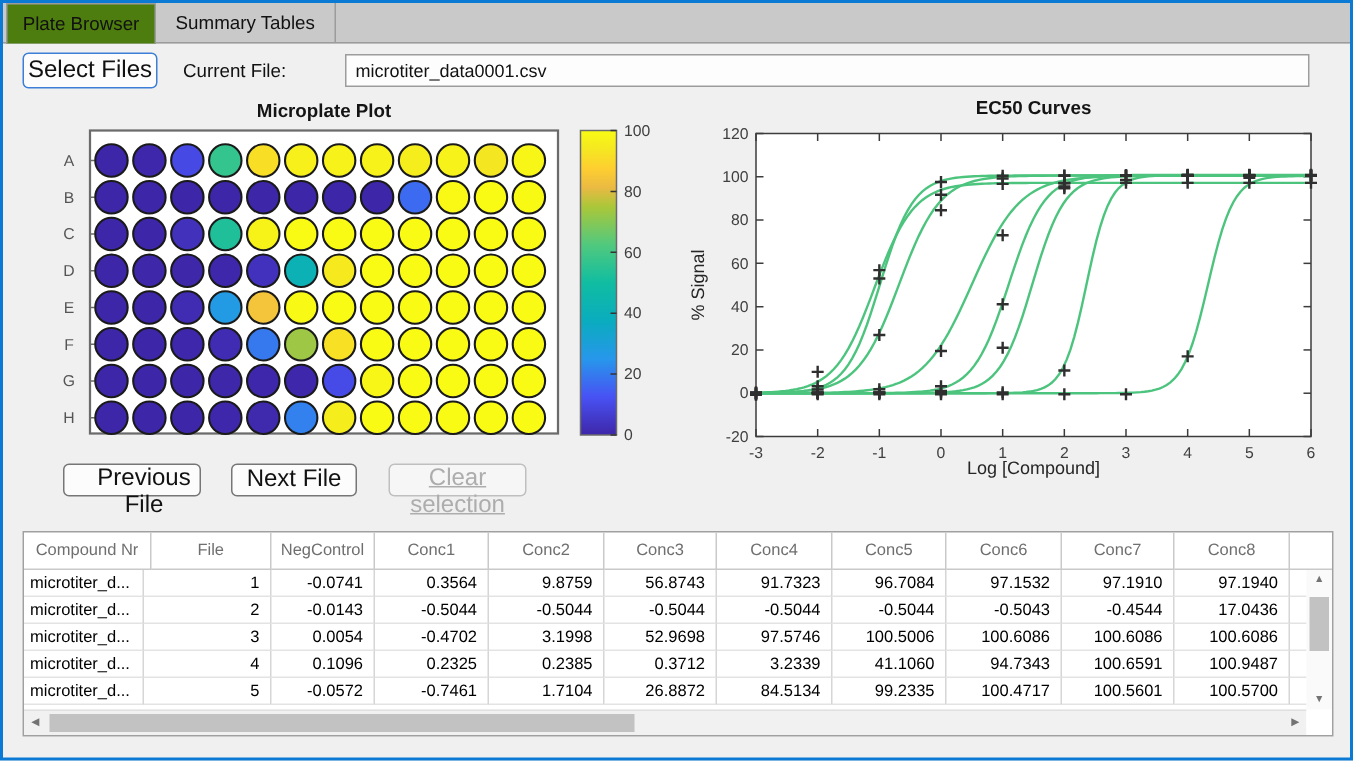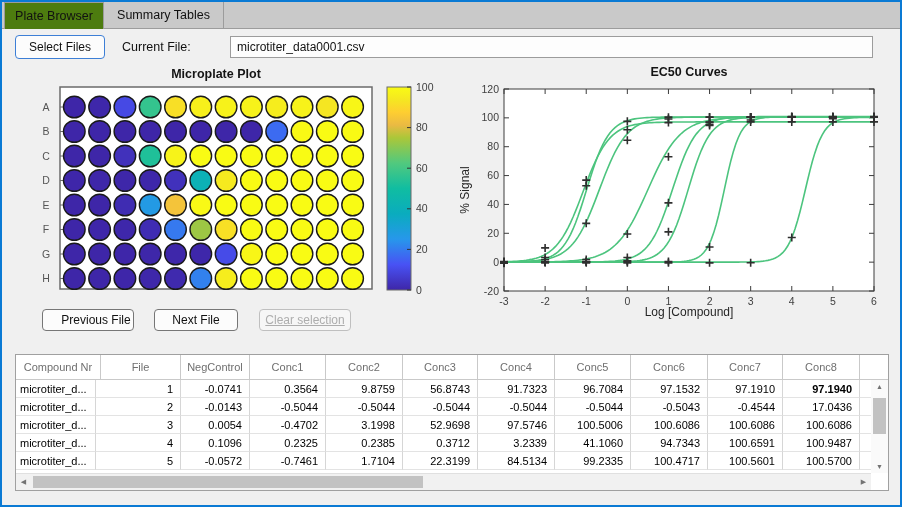--- a/index.html
+++ b/index.html
@@ -7,21 +7,21 @@
     width:902px;height:507px;position:relative;overflow:hidden;
     background:#f0f0f0;font-family:"Liberation Sans",sans-serif;
     border:2px solid #0a7ad4;box-sizing:border-box;
   }
   .tabstrip{position:absolute;left:0;top:0;right:0;height:26px;background:#c9c9c9;border-bottom:1px solid #9c9c9c;}
   .tab{position:absolute;top:0;height:26px;line-height:26px;text-align:center;font-size:12.5px;color:#111;cursor:default;}
   .tab.active{left:2px;width:100px;height:27px;background:#4d7c0f;border:1px solid #9c9c9c;border-bottom:none;box-sizing:border-box;}
   .tab.inactive{left:102px;width:120px;border-right:1px solid #9c9c9c;box-sizing:border-box;}
   .btn{
     position:absolute;background:#fcfcfc;border:1px solid #767676;border-radius:4px;
-    font-family:"Liberation Sans",sans-serif;font-size:12px;color:#111;text-align:center;padding:0;
+    font-family:"Liberation Sans",sans-serif;font-size:16px;color:#111;text-align:center;padding:0;
   }
   .btn.blue{border:1px solid #3d7fd6;}
   .btn.disabled{border-color:#bfbfbf;color:#adadad;background:#f6f6f6;text-decoration:underline;}
   #select-files{left:13px;top:33px;width:90px;height:24px;}
   #current-file-label{position:absolute;left:120px;top:38px;font-size:12.5px;color:#111;}
   #current-file-input{
     position:absolute;left:228px;top:34px;width:643px;height:22px;box-sizing:border-box;
     border:1px solid #9c9c9c;background:#fdfdfd;font-family:"Liberation Sans",sans-serif;
     font-size:12px;color:#111;padding:0 0 0 6px;
   }
@@ -381,21 +381,21 @@
         <div class="tcell file" style="width: 80px;">microtiter_d...</div>
         <div class="tcell num" style="width: 85px;">1</div>
         <div class="tcell num" style="width: 69px;">-0.0741</div>
         <div class="tcell num" style="width: 76px;">0.3564</div>
         <div class="tcell num" style="width: 77px;">9.8759</div>
         <div class="tcell num" style="width: 75px;">56.8743</div>
         <div class="tcell num" style="width: 77px;">91.7323</div>
         <div class="tcell num" style="width: 76px;">96.7084</div>
         <div class="tcell num" style="width: 77px;">97.1532</div>
         <div class="tcell num" style="width: 75px;">97.1910</div>
-        <div class="tcell num" style="width: 77px; font-weight: bold;">97.1940</div>
+        <div class="tcell num" style="width: 77px;">97.1940</div>
         <div class="tcell" style="width: 11px; border-right: none;"></div>
       </div>
       <div class="trow">
         <div class="tcell file" style="width: 80px;">microtiter_d...</div>
         <div class="tcell num" style="width: 85px;">2</div>
         <div class="tcell num" style="width: 69px;">-0.0143</div>
         <div class="tcell num" style="width: 76px;">-0.5044</div>
         <div class="tcell num" style="width: 77px;">-0.5044</div>
         <div class="tcell num" style="width: 75px;">-0.5044</div>
         <div class="tcell num" style="width: 77px;">-0.5044</div>
@@ -432,21 +432,21 @@
         <div class="tcell num" style="width: 75px;">100.6591</div>
         <div class="tcell num" style="width: 77px;">100.9487</div>
         <div class="tcell" style="width: 11px; border-right: none;"></div>
       </div>
       <div class="trow">
         <div class="tcell file" style="width: 80px;">microtiter_d...</div>
         <div class="tcell num" style="width: 85px;">5</div>
         <div class="tcell num" style="width: 69px;">-0.0572</div>
         <div class="tcell num" style="width: 76px;">-0.7461</div>
         <div class="tcell num" style="width: 77px;">1.7104</div>
-        <div class="tcell num" style="width: 75px;">22.3199</div>
+        <div class="tcell num" style="width: 75px;">26.8872</div>
         <div class="tcell num" style="width: 77px;">84.5134</div>
         <div class="tcell num" style="width: 76px;">99.2335</div>
         <div class="tcell num" style="width: 77px;">100.4717</div>
         <div class="tcell num" style="width: 75px;">100.5601</div>
         <div class="tcell num" style="width: 77px;">100.5700</div>
         <div class="tcell" style="width: 11px; border-right: none;"></div>
       </div>
       <div class="trow" style="height: 4px;"></div>
     </div>
   <div class="vscroll">

